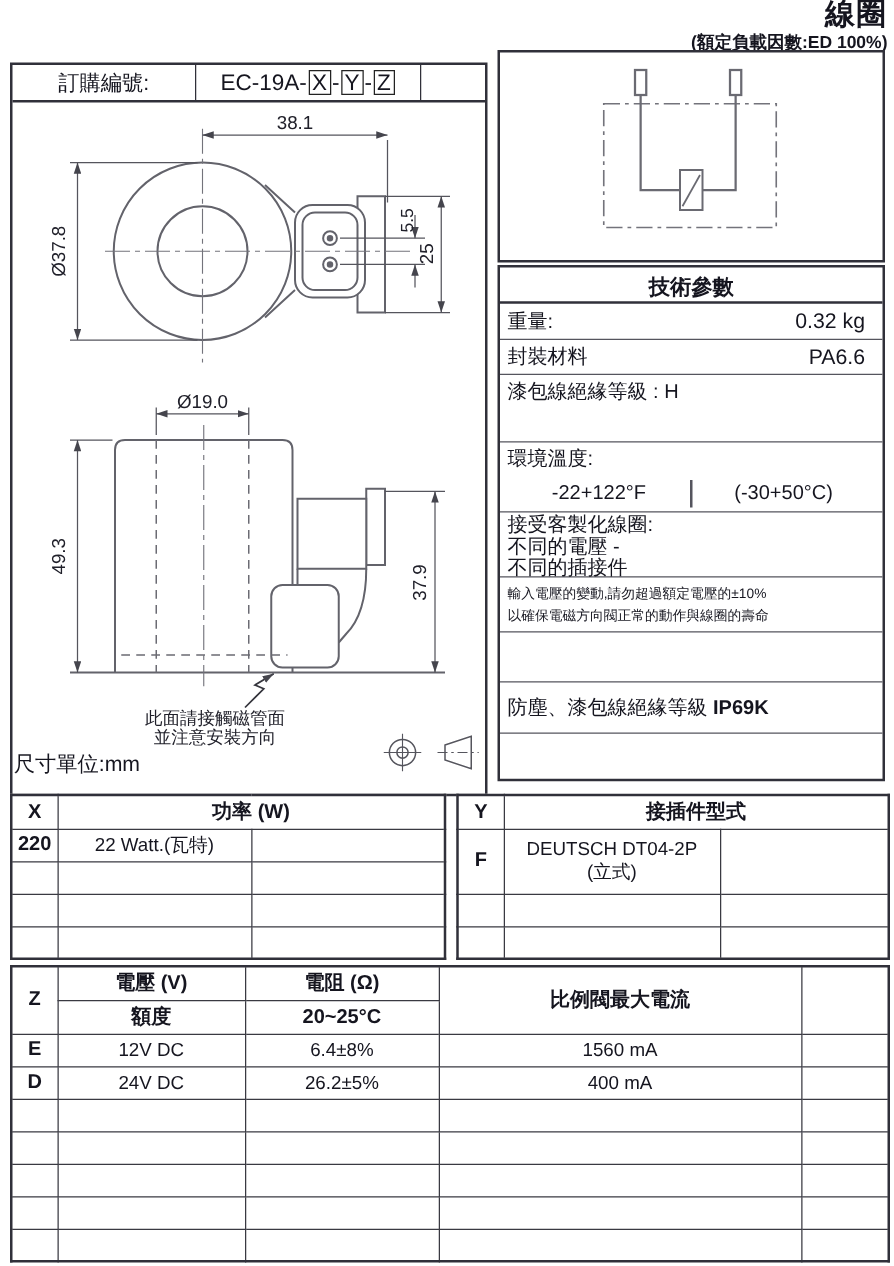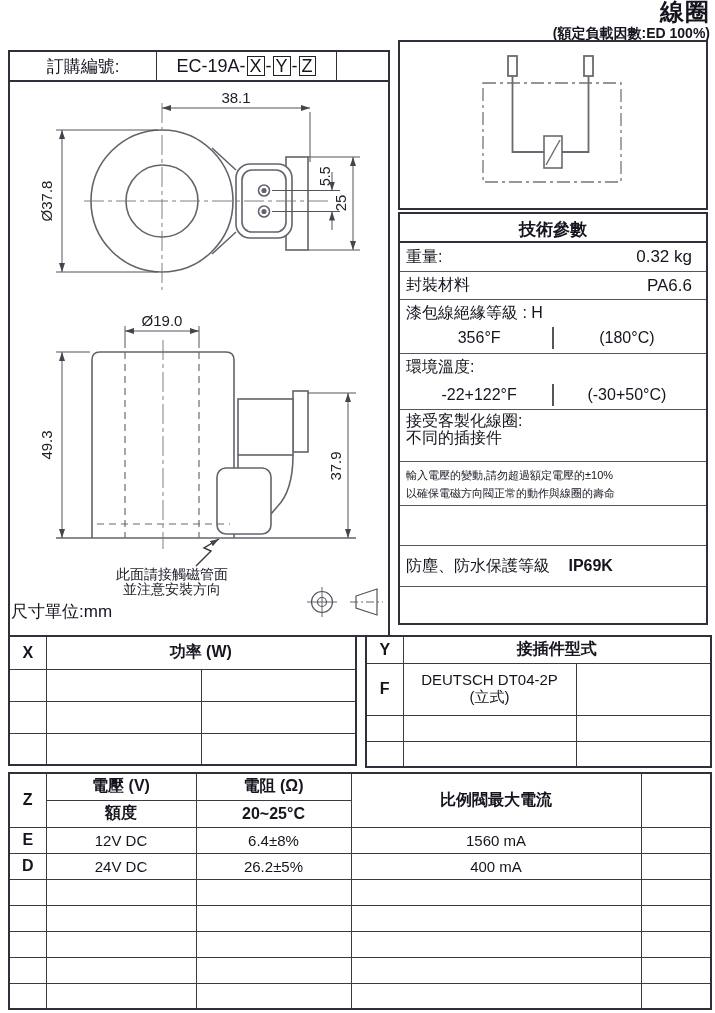--- a/index.html
+++ b/index.html
@@ -1,20 +1,20 @@
 <!DOCTYPE html>
 <html><head>
 <meta charset="utf-8">
 <style>
   html,body{margin:0;padding:0;background:#fff;}
   .page{position:relative;width:715px;height:1013px;background:#fff;overflow:hidden;
         font-family:"Liberation Sans",sans-serif;color:#15151f;}
   .abs{position:absolute;}
   .box{position:absolute;border:2px solid #30303a;box-sizing:border-box;background:#fff;}
-  .bold{font-weight:bold;margin-left:14px;}
+  .bold{font-weight:bold;}
   
   .title-block{position:absolute;top:0;right:5px;text-align:right;line-height:1.0;}
   .main-title{font-size:24px;font-weight:bold;letter-spacing:1px;}
   .sub-title{font-size:14px;font-weight:bold;margin-top:2px;}
   
   .order-row{position:absolute;left:0;top:0;width:100%;height:30px;border-bottom:2px solid #30303a;
              box-sizing:border-box;display:flex;}
   .order-cell{box-sizing:border-box;height:100%;display:flex;align-items:center;justify-content:center;}
   .oc1{width:147px;border-right:1.8px solid #30303a;font-size:17px;}
   .oc2{width:180px;border-right:1.8px solid #30303a;font-size:18px;font-weight:normal;}
@@ -192,61 +192,62 @@
       <div class="trow split" style="height:29px;">
         <span>重量:</span>
         <span class="rval">0.32 kg</span>
       </div>
       <div class="trow split" style="height:28px;">
         <span>封裝材料</span>
         <span class="rval">PA6.6</span>
       </div>
       <div class="trow" style="height:54px;">
         <div>漆包線絕緣等級 : H</div>
-        <div class="half-wrap">
-          <span class="half">356°F</span>
-          <span class="vdiv"></span>
-          <span class="half">(180°C)</span>
-        </div>
       </div>
       <div class="trow" style="height:56px;">
         <div>環境溫度:</div>
         <div class="half-wrap" style="margin-top:6px;">
           <span class="half">-22+122°F</span>
           <span class="vdiv"></span>
           <span class="half">(-30+50°C)</span>
         </div>
       </div>
       <div class="trow cust" style="height:52px;">
         <div>接受客製化線圈:</div>
+        <div>不同的電壓 -</div>
         <div>不同的插接件</div>
       </div>
       <div class="trow warn" style="height:44px;">
         <div>輸入電壓的變動,請勿超過額定電壓的±10%</div>
         <div>以確保電磁方向閥正常的動作與線圈的壽命</div>
       </div>
       <div class="trow" style="height:40px;"></div>
       <div class="trow" style="height:41px;padding-top:10px;">
-        <span>防塵、防水保護等級</span>
+        <span>防塵、漆包線絕緣等級</span>
         <span class="bold">IP69K</span>
       </div>
       <div class="trow nob" style="height:36px;"></div>
     </div>
   </div>
 
   <table class="grid" style="left:8px;top:635px;width:347px;height:131px;">
     <colgroup>
         <col style="width:37px;">
         <col style="width:155px;">
         <col style="width:155px;">
       </colgroup>
     <tbody>
         <tr style="height:27px;">
       <td class="hdr">X</td>
       <td colspan="2" class="hdr">功率 (W)</td>
+    </tr>
+    <tr style="height:26px;">
+      <td class="codecell">220</td>
+      <td>22 Watt.(瓦特)</td>
+      <td></td>
     </tr>
     <tr style="height:26px;">
           <td></td>
           <td></td>
           <td></td>
         </tr>
     <tr style="height:26px;">
           <td></td>
           <td></td>
           <td></td>

